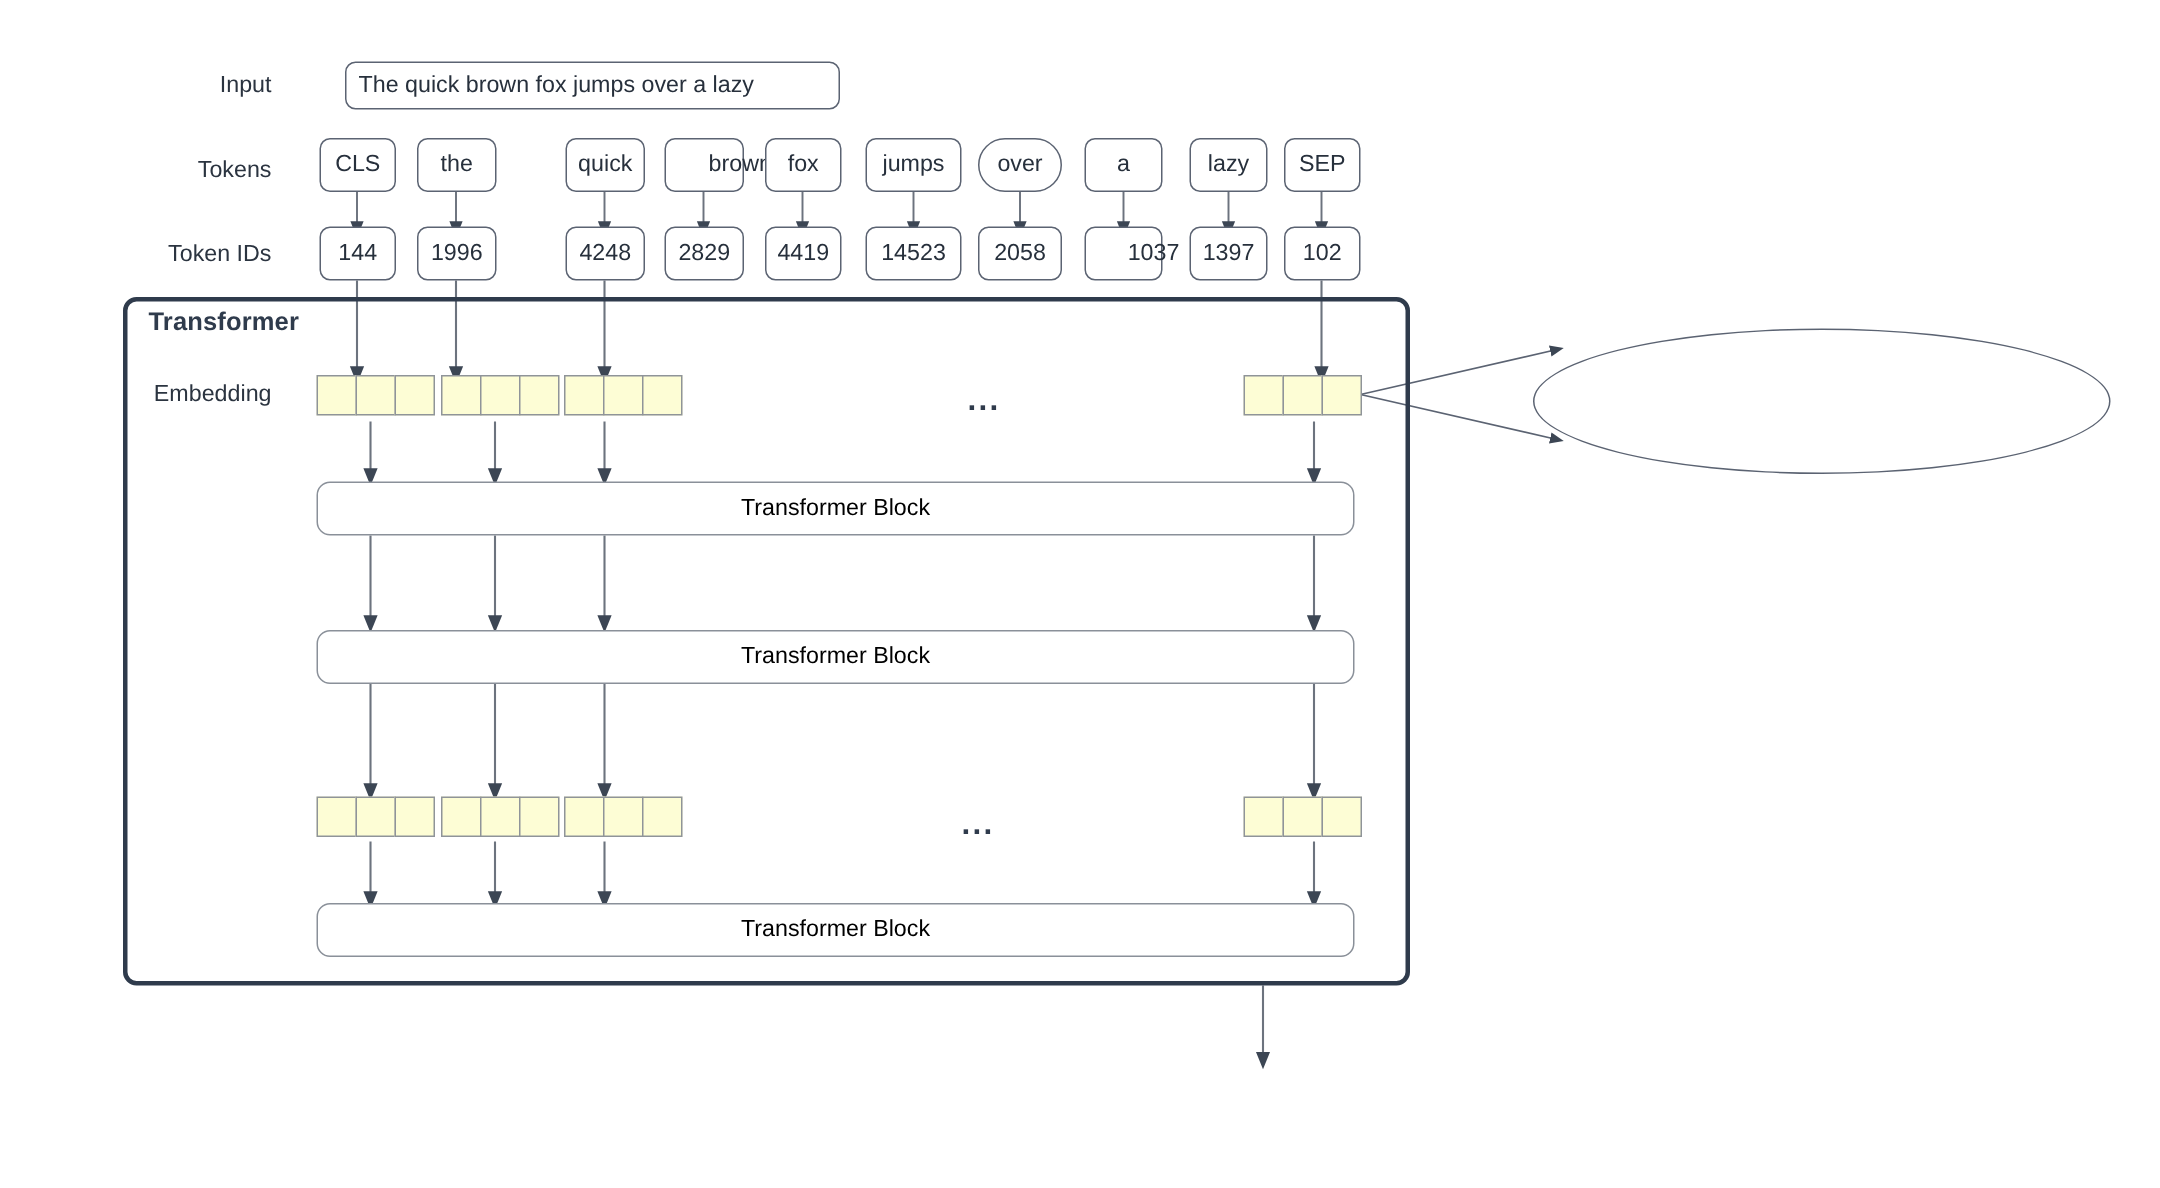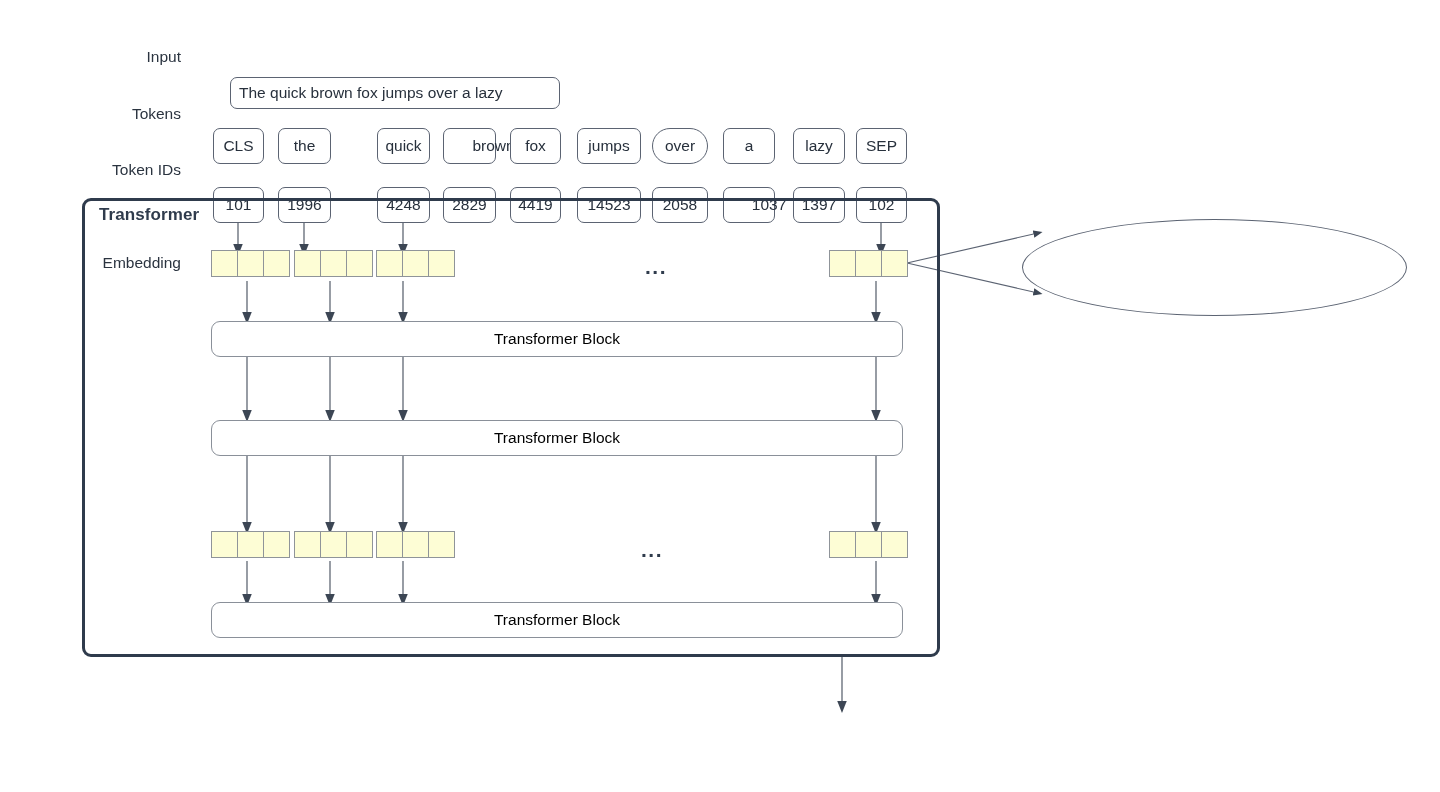--- a/index.html
+++ b/index.html
@@ -22,21 +22,20 @@
     border: 1.3px solid #5b6372;
     border-radius: 7px;
     background: #ffffff;
     display: flex;
     align-items: center;
     justify-content: center;
     font-size: 15.5px;
     color: #27303c;
     white-space: nowrap;
     line-height: 1;
-    margin-top: 36px;
   }
   .rbox.lefttext { justify-content: flex-start; padding-left: 8px; }
 
   .label {
     position: absolute;
     box-sizing: border-box;
     font-size: 15.5px;
     color: #2b3440;
     text-align: right;
     white-space: nowrap;
@@ -204,21 +203,21 @@
   <div class="rbox" style="left:278px; top:92px; width:53px; height:36px;">the</div>
   <div class="rbox" style="left:377px; top:92px; width:53px; height:36px;">quick</div>
   <div class="rbox" style="left:443px; top:92px; width:53px; height:36px;padding-left:48px;">brown</div>
   <div class="rbox" style="left:510px; top:92px; width:51px; height:36px;">fox</div>
   <div class="rbox" style="left:577px; top:92px; width:64px; height:36px;">jumps</div>
   <div class="rbox" style="left:652px; top:92px; width:56px; height:36px;border-radius:18px;">over</div>
   <div class="rbox" style="left:723px; top:92px; width:52px; height:36px;">a</div>
   <div class="rbox" style="left:793px; top:92px; width:52px; height:36px;">lazy</div>
   <div class="rbox" style="left:856px; top:92px; width:51px; height:36px;">SEP</div>
 
-  <div class="rbox" style="left:213px; top:151px; width:51px; height:36px;">101</div>
+  <div class="rbox" style="left:213px; top:151px; width:51px; height:36px;">144</div>
   <div class="rbox" style="left:278px; top:151px; width:53px; height:36px;">1996</div>
   <div class="rbox" style="left:377px; top:151px; width:53px; height:36px;">4248</div>
   <div class="rbox" style="left:443px; top:151px; width:53px; height:36px;">2829</div>
   <div class="rbox" style="left:510px; top:151px; width:51px; height:36px;">4419</div>
   <div class="rbox" style="left:577px; top:151px; width:64px; height:36px;">14523</div>
   <div class="rbox" style="left:652px; top:151px; width:56px; height:36px;">2058</div>
   <div class="rbox" style="left:723px; top:151px; width:52px; height:36px;padding-left:40px;">1037</div>
   <div class="rbox" style="left:793px; top:151px; width:52px; height:36px;">1397</div>
   <div class="rbox" style="left:856px; top:151px; width:51px; height:36px;">102</div>
 

